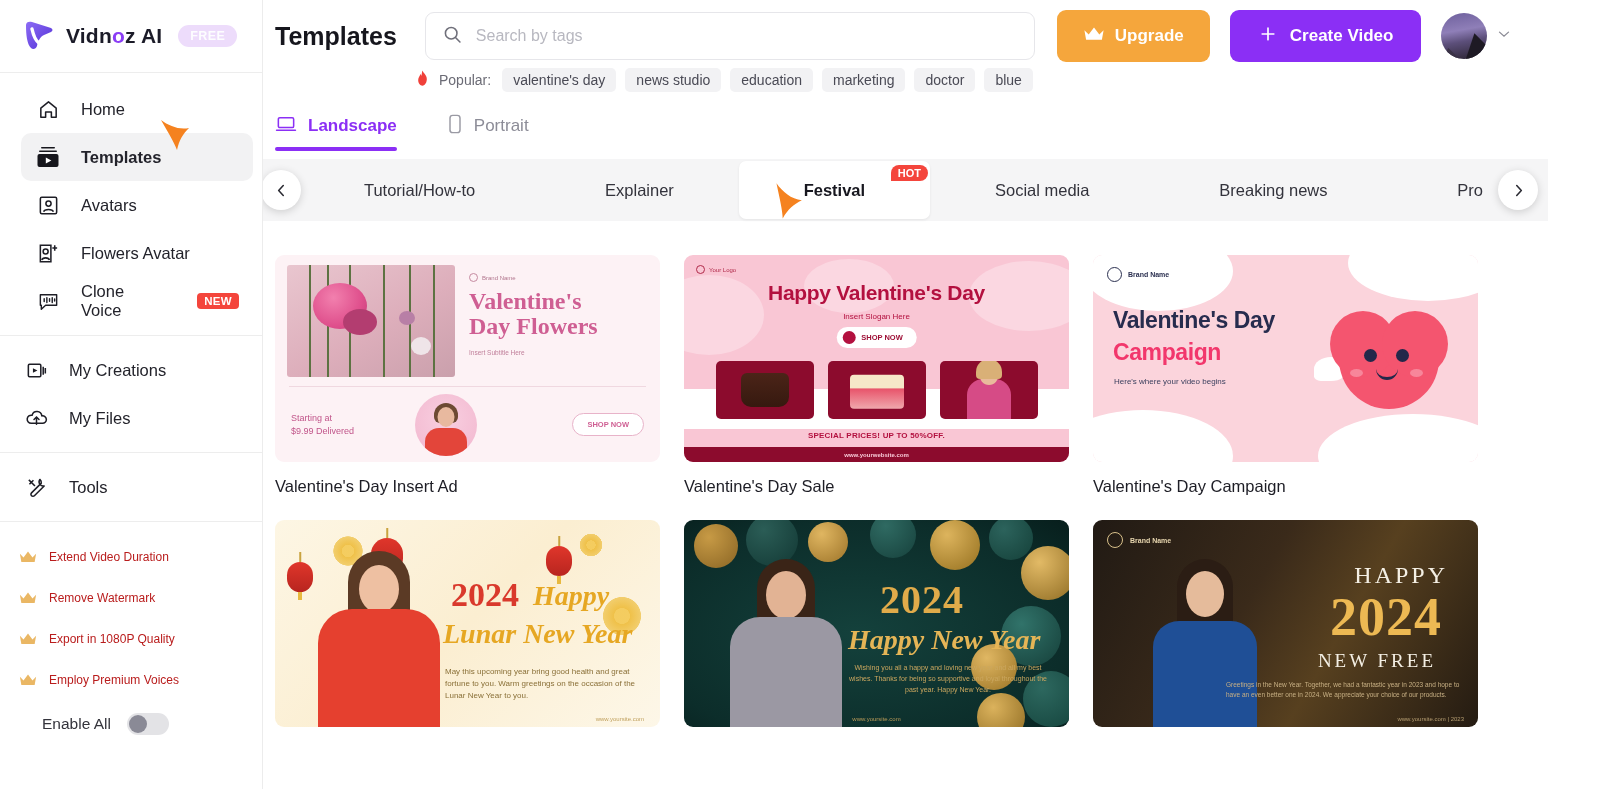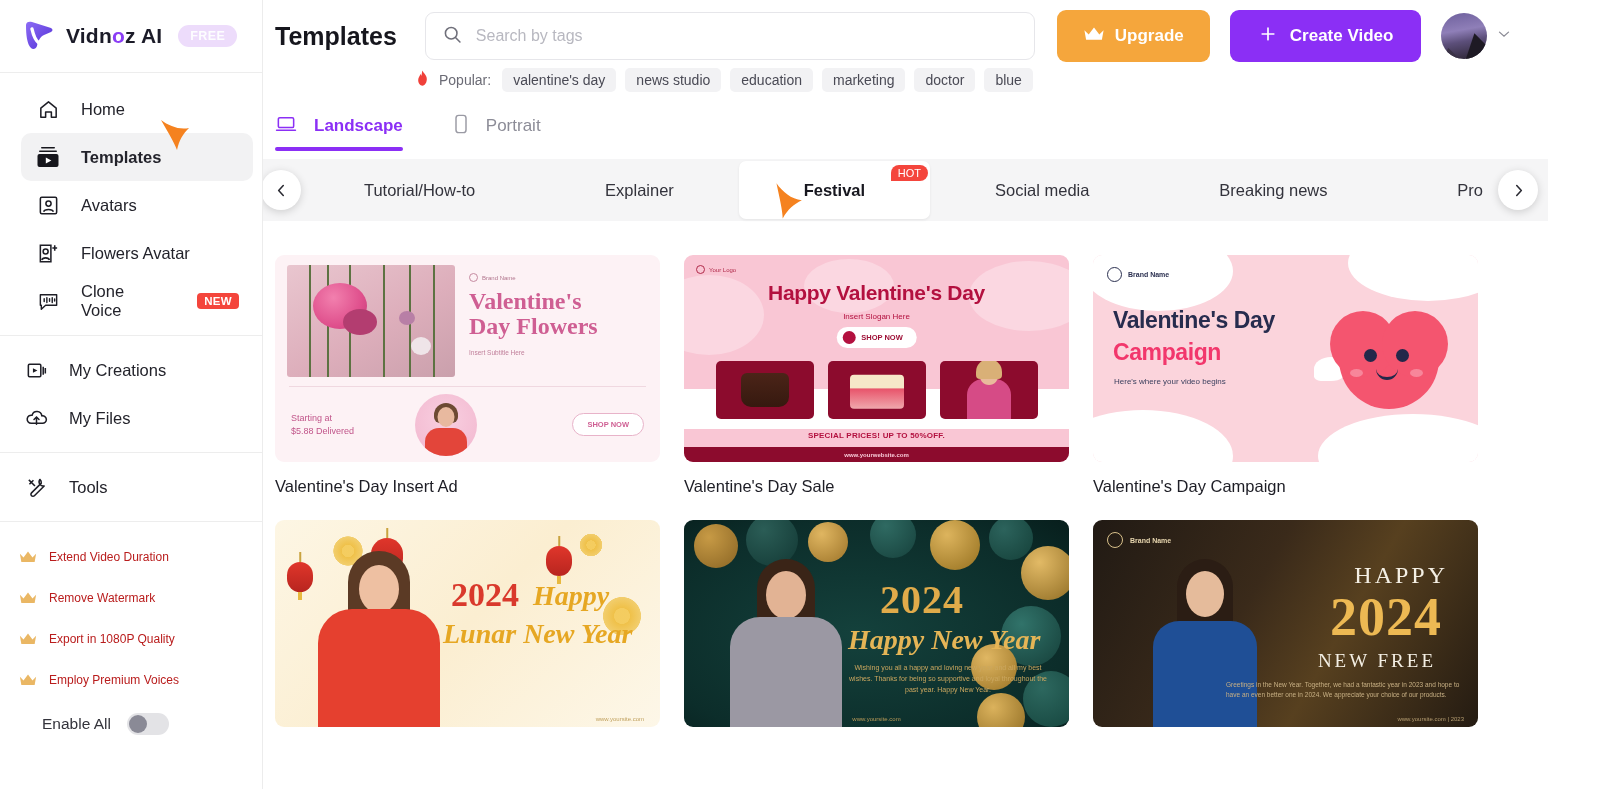--- a/index.html
+++ b/index.html
@@ -107,21 +107,21 @@
     display: flex; align-items: center; gap: 9px;
     padding-left: 152px; margin-top: -6px; height: 28px;
   }
   .tagrow .pop-label { font-size: 14px; color: #6b6b75; margin-right: 2px; }
   .tag {
     background: #f2f2f4; color: #4a4a55; font-size: 14px;
     padding: 4px 11px; border-radius: 5px; cursor: pointer; white-space: nowrap;
   }
 
   .viewtabs { display: flex; gap: 50px; padding: 20px 0 0 12px; }
-  .vtab { display: flex; align-items: center; gap: 17px; padding-bottom: 13px; cursor: pointer; position: relative; }
+  .vtab { display: flex; align-items: center; gap: 11px; padding-bottom: 13px; cursor: pointer; position: relative; }
   .vtab .lbl { font-size: 17px; color: #8c8c97; }
   .vtab.active .lbl { color: #8b2ff5; font-weight: 600; }
   .vtab.active::after {
     content: ""; position: absolute; left: 0; right: 0; bottom: 0;
     height: 4px; background: #8b2ff5; border-radius: 2px;
   }
 
   
   .cat-strip {
     margin-top: 8px; height: 62px; background: #f5f5f6; position: relative;
@@ -132,21 +132,21 @@
     flex: 1 0 auto; min-width: 0; text-align: center; font-size: 16.5px; color: #33333c;
     cursor: pointer; white-space: nowrap; padding: 0 10px; position: relative;
   }
   .cat.active {
     background: #fff; height: 58px; border-radius: 7px; display: flex;
     align-items: center; justify-content: center; font-weight: 700; color: #17171f;
     box-shadow: 0 1px 3px rgba(0,0,0,.07);
   }
   .hot-badge {
     position: absolute; top: 4px; right: 2px; background: #f4453c; color: #fff;
-    font-size: 11px; font-weight: 400; padding: 2px 7px; border-radius: 8px 8px 8px 0; text-align: center;
+    font-size: 11px; font-weight: 700; padding: 2px 7px; border-radius: 8px 8px 8px 0; text-align: center;
   }
   .cat-arrow {
     position: absolute; width: 40px; height: 40px; border-radius: 50%;
     background: #fff; box-shadow: 0 2px 8px rgba(0,0,0,.16);
     display: flex; align-items: center; justify-content: center; cursor: pointer; z-index: 5;
   }
   .cat-arrow.left { left: -2px; }
   .cat-arrow.right { right: 10px; }
 
   
@@ -587,21 +587,21 @@
               <div class="t1-brand">
                   <span class="t1-dot"></span>
                   <span>Brand Name</span>
                 </div>
               <div class="t1-h"><span>Valentine's</span><br><span>Day Flowers</span></div>
               <div class="t1-sub">Insert Subtitle Here</div>
             </div>
           </div>
           <div class="t1-rule"></div>
           <div class="t1-bot">
-            <div class="t1-price"><span>Starting at</span><br><span>$5.88 Delivered</span></div>
+            <div class="t1-price"><span>Starting at</span><br><span>$9.99 Delivered</span></div>
             <div class="t1-av">
                 <span class="hair"></span>
                 <span class="head"></span>
                 <span class="body"></span>
               </div>
             <div class="t1-shop">SHOP NOW</div>
           </div>
         </div>
         <div class="card-title">Valentine's Day Insert Ad</div>
       </div>
@@ -678,20 +678,21 @@
           <span class="flower" style="right:16px;top:74px;width:44px;height:44px"></span>
           <span class="flower" style="right:56px;top:12px;width:26px;height:26px"></span>
           <div class="t4-woman">
             <span class="hair"></span>
               <span class="face"></span>
               <span class="dress"></span>
           </div>
           <div class="t4-2024">2024</div>
           <div class="t4-happy">Happy</div>
           <div class="t4-lunar">Lunar New Year</div>
+          <div class="t4-desc">May this upcoming year bring good health and great fortune to you. Warm greetings on the occasion of the Lunar New Year to you.</div>
           <div class="t4-site">www.yoursite.com</div>
         </div>
         <div class="card-title"></div>
       </div>
 
       <div class="card">
         <div class="thumb t5">
           <span class="bauble" style="left:10px;top:4px;width:44px;height:44px;background:radial-gradient(circle at 34% 30%,#c79a45,#8a6524)"></span>
           <span class="bauble" style="left:62px;top:-6px;width:52px;height:52px;background:radial-gradient(circle at 34% 30%,#2b5d56,#123834)"></span>
           <span class="bauble" style="left:124px;top:2px;width:40px;height:40px;background:radial-gradient(circle at 34% 30%,#e0b661,#9d7429)"></span>

